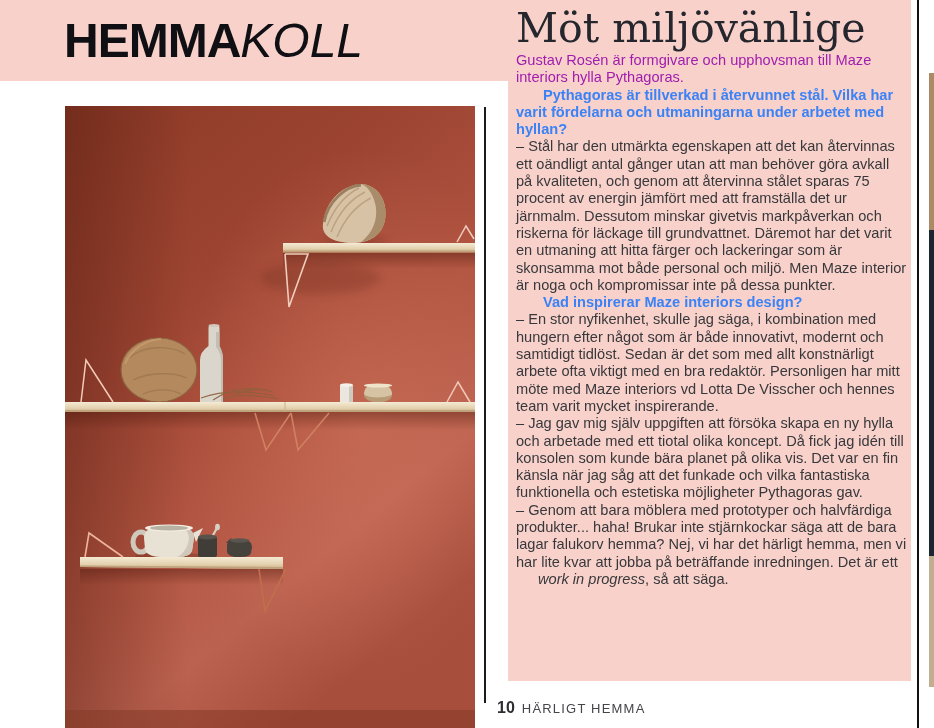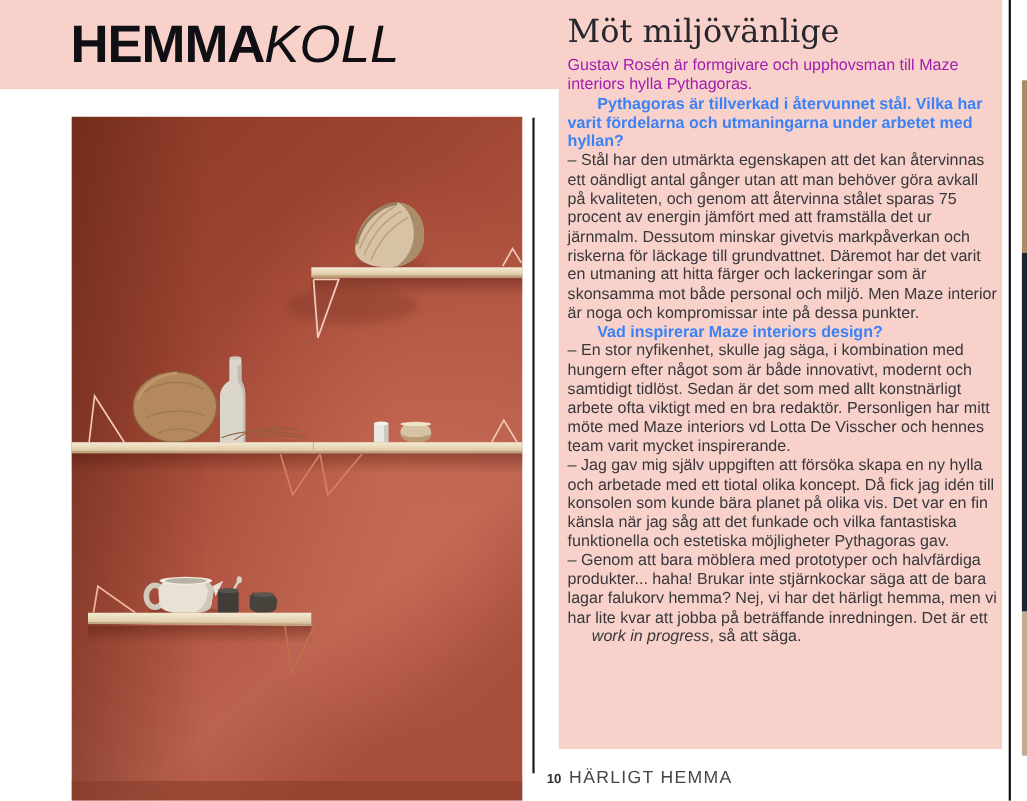--- a/index.html
+++ b/index.html
@@ -25,33 +25,33 @@
   .page-divider{position:absolute;left:917px;top:0;width:2px;height:728px;background:#101014;}
   .next-page-strip{position:absolute;left:929px;top:0;width:5px;height:728px;}
   .next-page-strip .s1{position:absolute;left:0;top:73px;width:5px;height:157px;background:#ad8a66;}
   .next-page-strip .s2{position:absolute;left:0;top:230px;width:5px;height:326px;background:#1d2530;}
   .next-page-strip .s3{position:absolute;left:0;top:556px;width:5px;height:131px;background:#c3ad92;}
 
   
   .article{position:absolute;left:516px;top:10px;width:392px;}
   .article h1{
     margin:0 0 6px 0;font-family:"DejaVu Serif",serif;font-weight:normal;
-    font-size:29px;line-height:36px;color:#26262e;letter-spacing:0px;
+    font-size:41px;line-height:36px;color:#26262e;letter-spacing:0px;
   }
   .article .body{font-size:14.6px;line-height:17.3px;color:#38383c;}
   .article p{margin:0;}
   .article p.intro{color:#a21caf;}
   .article p.q{font-weight:bold;color:#3b82f6;text-indent:27px;}
   .article p.a{color:#38383c;}
   .article .ital{font-style:italic;margin-left:22px;}
 
   
   .footer{position:absolute;left:497px;top:699px;color:#2e2e32;white-space:nowrap;}
-  .footer .num{font-weight:bold;font-size:12px;letter-spacing:0;}
-  .footer .mag{font-size:16px;letter-spacing:1.2px;color:#454549;margin-left:7px;}
+  .footer .num{font-weight:bold;font-size:16px;letter-spacing:0;}
+  .footer .mag{font-size:13px;letter-spacing:1.2px;color:#454549;margin-left:7px;}
 </style>
 </head>
 <body>
 
 <div class="pink-band"></div>
 <div class="pink-panel"></div>
 
 <div class="trendkoll">
   <span class="heavy">HEMMA</span><span class="light">KOLL</span>
 </div>

